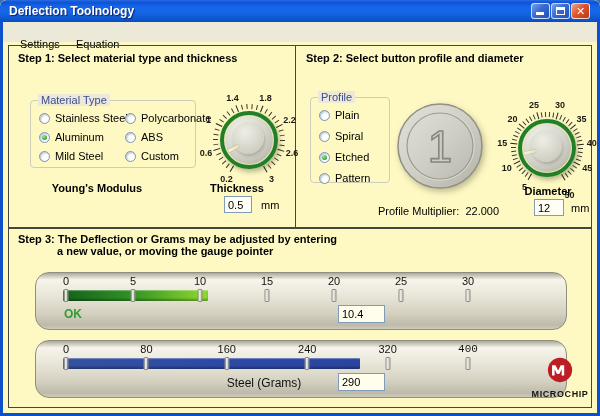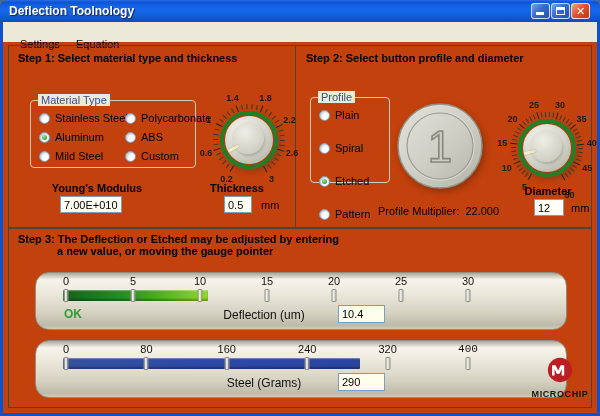--- a/index.html
+++ b/index.html
@@ -1,18 +1,18 @@
 <!DOCTYPE html>
 <html><head>
 <meta charset="utf-8">
 <style>
   html,body{margin:0;padding:0;background:#3a6ea5;}
   .window{
     position:relative;width:600px;height:416px;overflow:hidden;
-    background:#c2410c;border-radius:6px 6px 0 0;
+    background:#fef9c3;border-radius:6px 6px 0 0;
     font-family:"Liberation Sans","DejaVu Sans",sans-serif;color:#000;
   }
   
   .titlebar{position:absolute;left:0;top:0;right:0;height:22px;
     background:linear-gradient(180deg,#2b6ce0 0%,#1159dc 8%,#0d52d8 14%,#1363e6 26%,#1767e9 45%,#1160dc 70%,#0d55cc 88%,#0a4cc0 100%);
     border-radius:6px 6px 0 0;}
   .title-text{position:absolute;left:9px;top:4px;font-size:12px;font-weight:bold;color:#fff;
     text-shadow:1px 1px 1px rgba(10,20,80,.8);white-space:nowrap;}
   .win-btn{position:absolute;top:3px;width:19px;height:16px;border-radius:3px;
     border:1px solid rgba(255,255,255,.75);box-sizing:border-box;}
@@ -33,21 +33,21 @@
   .menu-item{position:absolute;top:0;height:20px;line-height:20px;font-size:11px;padding:12px 2px;}
   
   .panel{position:absolute;border:1px solid #45463c;box-sizing:border-box;}
   .step-title{position:absolute;font-size:11px;font-weight:bold;white-space:nowrap;}
   
   .groupbox{position:absolute;border:1px solid #ccceba;border-radius:4px;box-sizing:border-box;}
   .groupbox-label{position:absolute;top:-7px;left:7px;background:#ece9d8;padding:0 3px;
     font-size:11px;color:#3c4c8e;white-space:nowrap;}
   .radio-grid{position:absolute;left:8px;top:11px;display:grid;grid-auto-flow:row;row-gap:7px;}
   .radio-grid.two-col{grid-template-columns:86px 72px;}
-  .radio-grid.one-col{grid-template-columns:66px;row-gap:21px;}
+  .radio-grid.one-col{grid-template-columns:66px;row-gap:9px;}
   .radio-row{display:flex;align-items:center;gap:5px;font-size:11px;white-space:nowrap;}
   .radio{width:11px;height:11px;border-radius:50%;background:#fff;flex:none;box-sizing:border-box;
     border:1px solid #7a96b4;box-shadow:inset 1px 1px 2px rgba(0,40,90,.3);}
   .radio.selected::after{content:"";display:block;width:5px;height:5px;border-radius:50%;margin:2px;
     background:radial-gradient(circle at 35% 30%,#9fe29b,#2da02d 75%);}
   
   .knob{position:absolute;width:96px;height:96px;}
   .knob-ring{position:absolute;left:19px;top:19px;width:50px;height:50px;border:4px solid #207f27;
     border-radius:50%;box-shadow:2px 3px 5px rgba(60,60,40,.35),inset 0 0 2px rgba(0,0,0,.3);}
   .knob-face{position:absolute;left:24px;top:24px;width:48px;height:48px;border-radius:50%;
@@ -192,21 +192,20 @@
       <span class="knob-label" style="left: 7.4564px; top: 28.4752px;">1</span>
       <span class="knob-label" style="left: 31.5597px; top: 6.11068px;">1.4</span>
       <span class="knob-label" style="left: 64.4403px; top: 6.11068px;">1.8</span>
       <span class="knob-label" style="left: 88.5436px; top: 28.4752px;">2.2</span>
       <span class="knob-label" style="left: 91.0008px; top: 61.264px;">2.6</span>
       <span class="knob-label" style="left: 70.5px; top: 86.9711px;">3</span>
       <div class="knob-pointer" style="transform: rotate(-117.857deg) translateY(-24px);"></div>
     </div>
 
   <span class="bold-label" style="left:38px;top:182px;width:118px;">Young's Modulus</span>
-  <input class="field" style="left: 60px; top: 196px; width: 62px;" value="7.00E+010">
 
   <span class="bold-label" style="left:197px;top:182px;width:80px;">Thickness</span>
   <input class="field" style="left: 224px; top: 196px; width: 28px;" value="0.5">
   <span class="unit" style="left:261px;top:199px;">mm</span>
 
   <span class="step-title" style="left:306px;top:52px;">Step 2: Select button profile and diameter</span>
 
   <div class="groupbox" style="left:310px;top:97px;width:80px;height:86px;">
     <span class="groupbox-label">Profile</span>
     <div class="radio-grid one-col">
@@ -307,41 +306,40 @@
     </div>
 
   <span class="plain-text" style="left:378px;top:205px;">
     <span>Profile Multiplier:</span>&nbsp;&nbsp;<span>22.000</span>
   </span>
 
   <span class="bold-label" style="left:508px;top:185px;width:80px;">Diameter</span>
   <input class="field" style="left: 534px; top: 199px; width: 30px;" value="12">
   <span class="unit" style="left:571px;top:202px;">mm</span>
 
-  <span class="step-title" style="left:18px;top:233px;">Step 3: The Deflection or Etched may be adjusted by entering</span>
+  <span class="step-title" style="left:18px;top:233px;">Step 3: The Deflection or Grams may be adjusted by entering</span>
   <span class="step-title" style="left:57px;top:245px;">a new value, or moving the gauge pointer</span>
 
   <div class="gauge" style="top:272px;">
       <div class="gauge-bar" style="left: 27px; width: 145.36px; background: linear-gradient(90deg, rgb(21, 97, 27) 0%, rgb(47, 143, 37) 45%, rgb(143, 217, 47) 100%);"></div>
       <span class="gauge-num" style="left: 30px;">0</span>
       <div class="gauge-tick" style="left: 30px;"></div>
       <span class="gauge-num" style="left: 97px;">5</span>
       <div class="gauge-tick" style="left: 97px;"></div>
       <span class="gauge-num" style="left: 164px;">10</span>
       <div class="gauge-tick" style="left: 164px;"></div>
       <span class="gauge-num" style="left: 231px;">15</span>
       <div class="gauge-tick" style="left: 231px;"></div>
       <span class="gauge-num" style="left: 298px;">20</span>
       <div class="gauge-tick" style="left: 298px;"></div>
       <span class="gauge-num" style="left: 365px;">25</span>
       <div class="gauge-tick" style="left: 365px;"></div>
       <span class="gauge-num" style="left: 432px;">30</span>
       <div class="gauge-tick" style="left: 432px;"></div>
       <span class="gauge-status">OK</span>
-      <span class="gauge-label">Deflection (um)</span>
       <input class="value-box" value="10.4" style="">
     </div>
   <div class="gauge" style="top:340px;">
       <div class="gauge-bar" style="left: 27px; width: 297.45px; background: linear-gradient(90deg, rgb(53, 81, 158) 0%, rgb(46, 74, 164) 45%, rgb(43, 69, 159) 100%);"></div>
       <span class="gauge-num" style="left: 30px;">0</span>
       <div class="gauge-tick" style="left: 30px;"></div>
       <span class="gauge-num" style="left: 110.4px; text-align: right;">80</span>
       <div class="gauge-tick" style="left: 110.4px;"></div>
       <span class="gauge-num" style="left: 190.8px;">160</span>
       <div class="gauge-tick" style="left: 190.8px;"></div>

